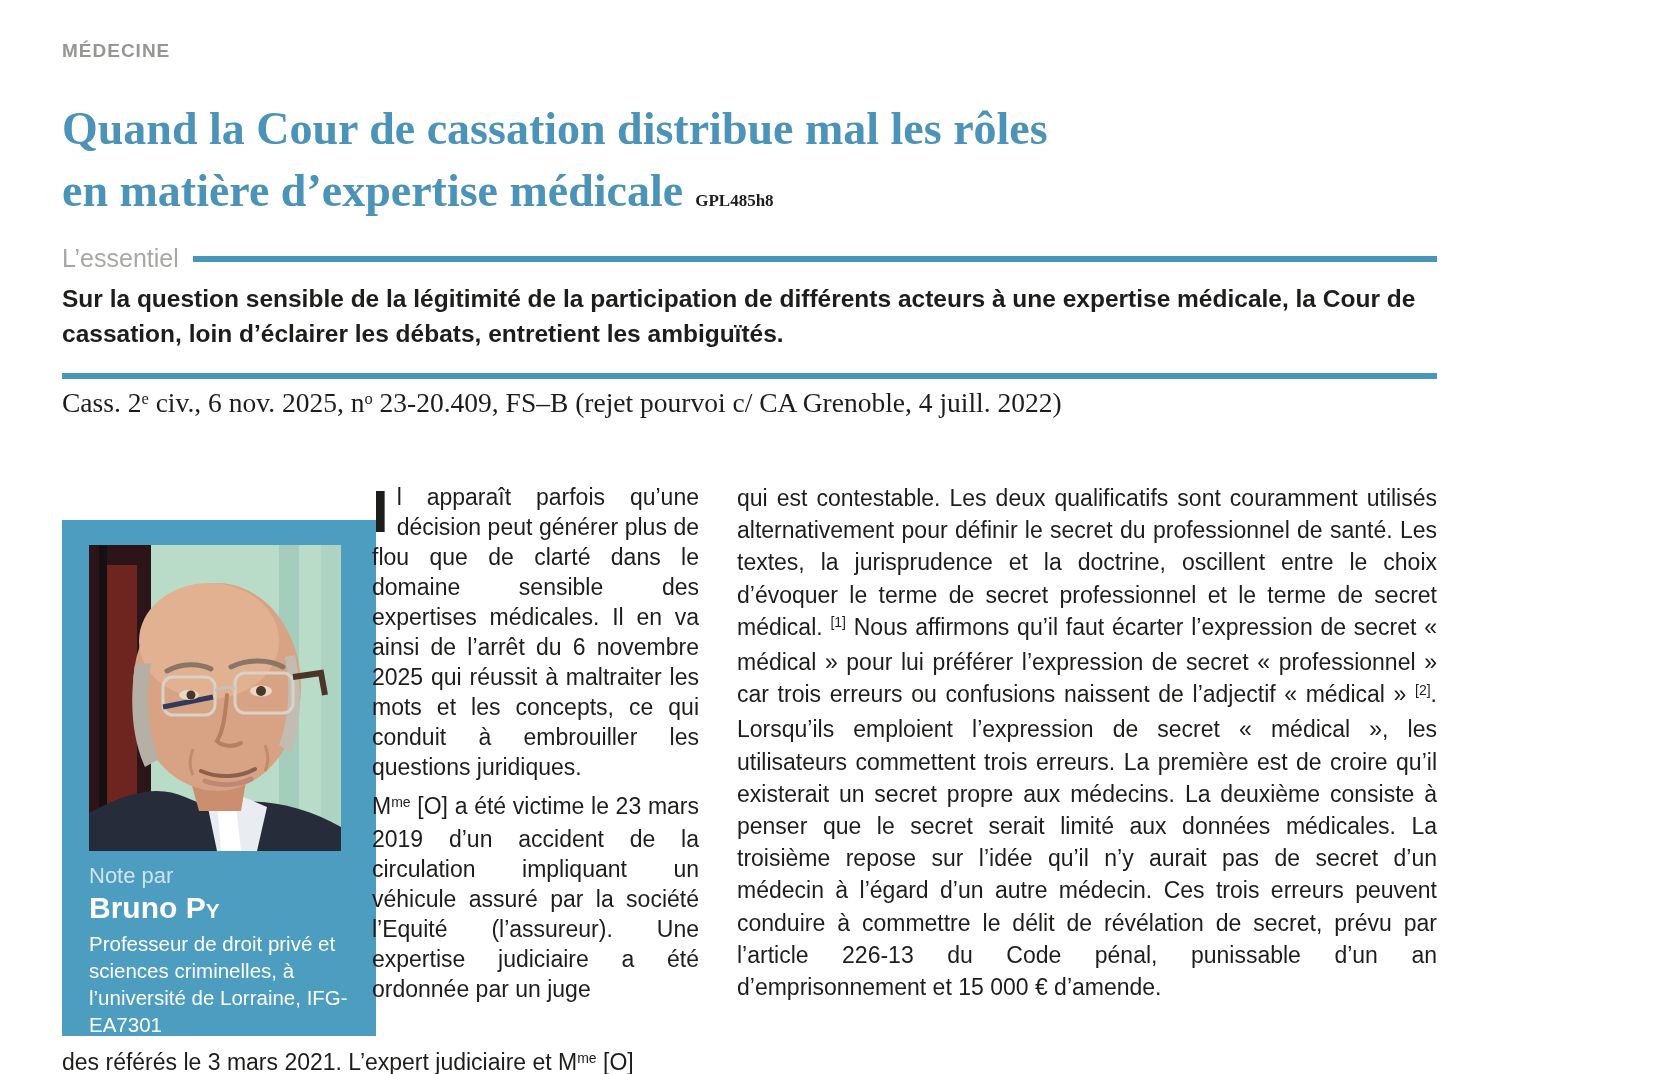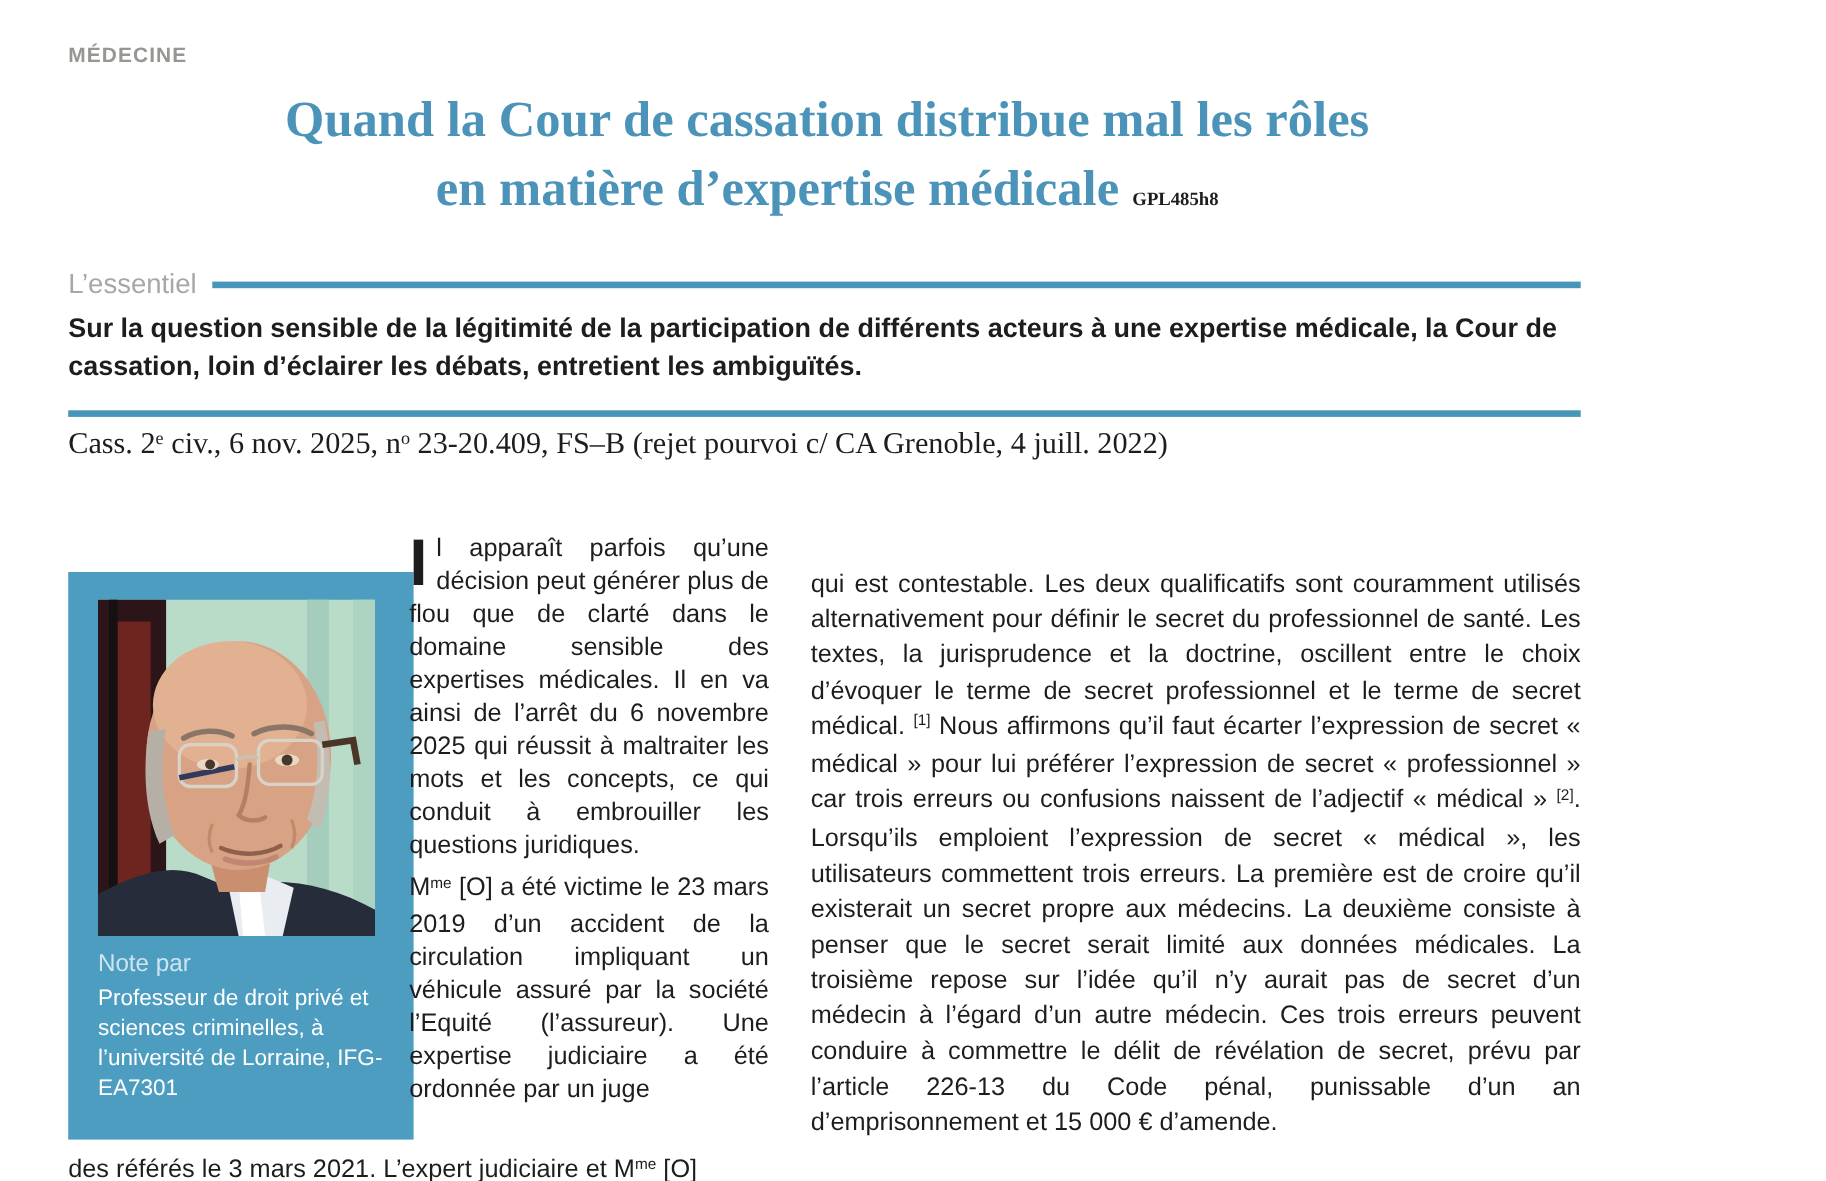--- a/index.html
+++ b/index.html
@@ -13,23 +13,23 @@
 
   
   .kicker {
     left:62px; top:40px;
     font-size:19px; font-weight:bold; letter-spacing:1px;
     color:#989693;
   }
 
   
   .title {
-    left:62px; top:78px; width:1380px;
+    left:62px; top:98px; width:1380px;
     font-family:"Liberation Serif","DejaVu Serif",serif;
-    font-size:46px; line-height:62px; color:#4b93b8;text-align:center;
+    font-size:46px; line-height:62px; color:#4b93b8;
   }
   .title .line { display:block; }
   .title-ref {
     font-family:Liberation Serif, serif;
     font-size:17px; font-weight:bold; color:#1d1d1b; margin-left:12px;
   }
 
   
   .essentiel-row {
     left:62px; top:244px; width:1375px;
@@ -70,21 +70,21 @@
     color:#1d1d1b; hyphens:auto;
   }
   .col-mid p + p { margin-top:9px; }
   .dropcap {
     float:left; font-weight:bold; font-size:60px; line-height:54px;
     padding:3px 8px 0 0;
   }
   .col-right {
     left:737px; top:482px; width:700px;
     font-size:23px; line-height:32.2px; text-align:justify;
-    color:#1d1d1b; hyphens:auto;margin-top:32px;
+    color:#1d1d1b; hyphens:auto;
   }
   .note-sup { font-size:14px; position:relative; top:-0.55em; }
   .msup { font-size:14px; position:relative; top:-0.5em; }
 
   .overflow-line {
     left:62px; top:1047px;
     font-size:23px; line-height:30px; white-space:nowrap; color:#1d1d1b;
   }
 </style>
 </head>
@@ -149,20 +149,21 @@
 
     <path d="M138,150 C136,172 134,186 128,196 C134,202 146,202 152,198" stroke="#b57f62" stroke-width="4" fill="none" stroke-linecap="round"></path>
 
     <path d="M112,226 C130,234 152,232 166,224" stroke="#8f5f4d" stroke-width="4" fill="none" stroke-linecap="round"></path>
     <path d="M116,236 C132,242 150,240 162,234" stroke="#c08873" stroke-width="5" fill="none" stroke-linecap="round"></path>
 
     <path d="M104,204 C100,214 100,222 104,230" stroke="#c08a6b" stroke-width="3" fill="none"></path>
     <path d="M176,200 C180,210 180,218 176,226" stroke="#c08a6b" stroke-width="3" fill="none"></path>
   </svg>
   <div class="note-label">Note par</div>
+  <div class="author-name"><span>Bruno P</span><span class="sc">y</span></div>
   <div class="affiliation">Professeur de droit privé et sciences criminelles, à l’université de Lorraine, IFG-EA7301</div>
 </div>
 
 <div class="abs col-mid">
   <p><span class="dropcap">I</span><span>l apparaît parfois qu’une décision peut générer plus de flou que de clarté dans le domaine sensible des expertises médicales. Il en va ainsi de l’arrêt du 6 novembre 2025 qui réussit à maltraiter les mots et les concepts, ce qui conduit à embrouiller les questions juridiques.</span></p>
   <p><span>M</span><span class="msup">me</span><span> [O] a été victime le 23 mars 2019 d’un accident de la circulation impliquant un véhicule assuré par la société l’Equité (l’assureur). Une expertise judiciaire a été ordonnée par un juge</span></p>
 </div>
 
 <div class="abs overflow-line">
   <span>des référés le 3 mars 2021. L’expert judiciaire et M</span><span class="msup">me</span><span> [O]</span>

